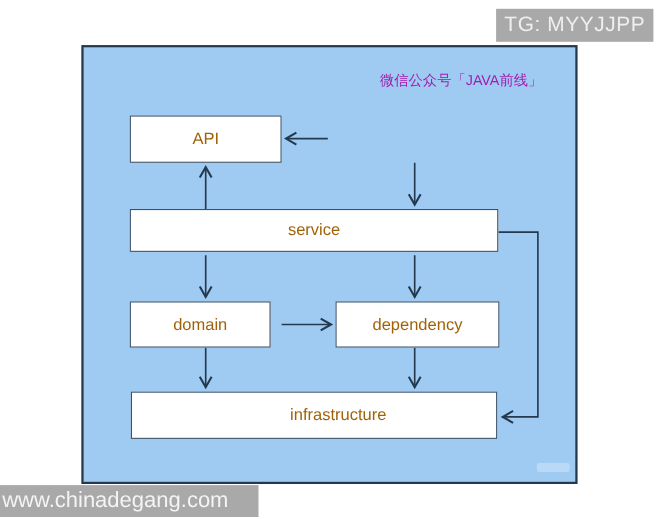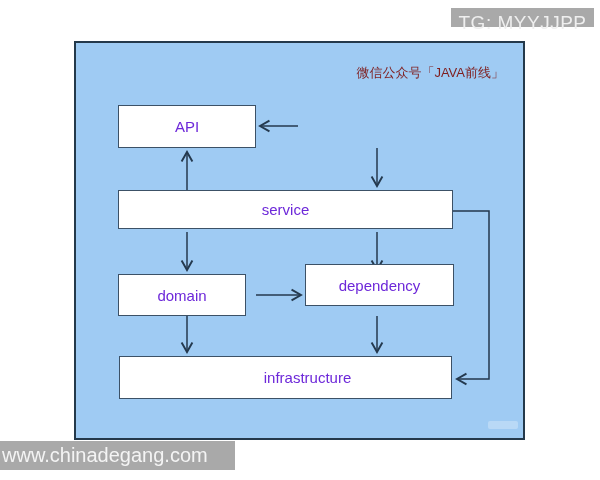--- a/index.html
+++ b/index.html
@@ -16,21 +16,21 @@
     position: absolute;
     inset: 0;
     width: 600px;
     height: 480px;
   }
   .tg-badge {
     position: absolute;
     left: 451px;
     top: 8px;
     width: 143px;
-    height: 19px;
+    height: 30px;
     background: #a9a9a9;
     color: #efefef;
     font-size: 19px;
     line-height: 29px;
     text-align: center;
     letter-spacing: 0.5px;
     white-space: nowrap;
   }
   .panel {
     position: absolute;
@@ -38,49 +38,49 @@
     top: 41px;
     width: 451px;
     height: 399px;
     background: #9fcbf3;
     border: 2px solid #24394b;
     box-sizing: border-box;
   }
   .caption {
     position: absolute;
     top: 21px;
-    right: 19px;
+    right: 30px;
     font-size: 13px;
-    color: #7f1d1d;
+    color: #a21caf;
     white-space: nowrap;
   }
   .edges {
     position: absolute;
     left: 0;
     top: 0;
     width: 447px;
     height: 395px;
     pointer-events: none;
   }
   .node {
     position: absolute;
     background: #ffffff;
     border: 1.5px solid #3c5166;
     box-sizing: border-box;
     display: flex;
     align-items: center;
     justify-content: center;
     font-size: 15px;
-    color: #6d28d9;
+    color: #a16207;
   }
   .node-api           { left: 42px;  top: 62px;  width: 138px; height: 43px; }
   .node-controller    { left: 223px; top: 62px;  width: 153px; height: 43px; }
   .node-service       { left: 42px;  top: 147px; width: 335px; height: 39px; }
   .node-domain        { left: 42px;  top: 231px; width: 128px; height: 42px; }
-  .node-dependency    { left: 229px; top: 221px; width: 149px; height: 42px; }
+  .node-dependency    { left: 229px; top: 231px; width: 149px; height: 42px; }
   .node-infrastructure{ left: 43px;  top: 313px; width: 333px; height: 43px; padding-left: 44px; }
   .watermark {
     position: absolute;
     right: 5px;
     bottom: 9px;
     width: 30px;
     height: 8px;
     background: rgba(255,255,255,0.28);
     border-radius: 2px;
   }

